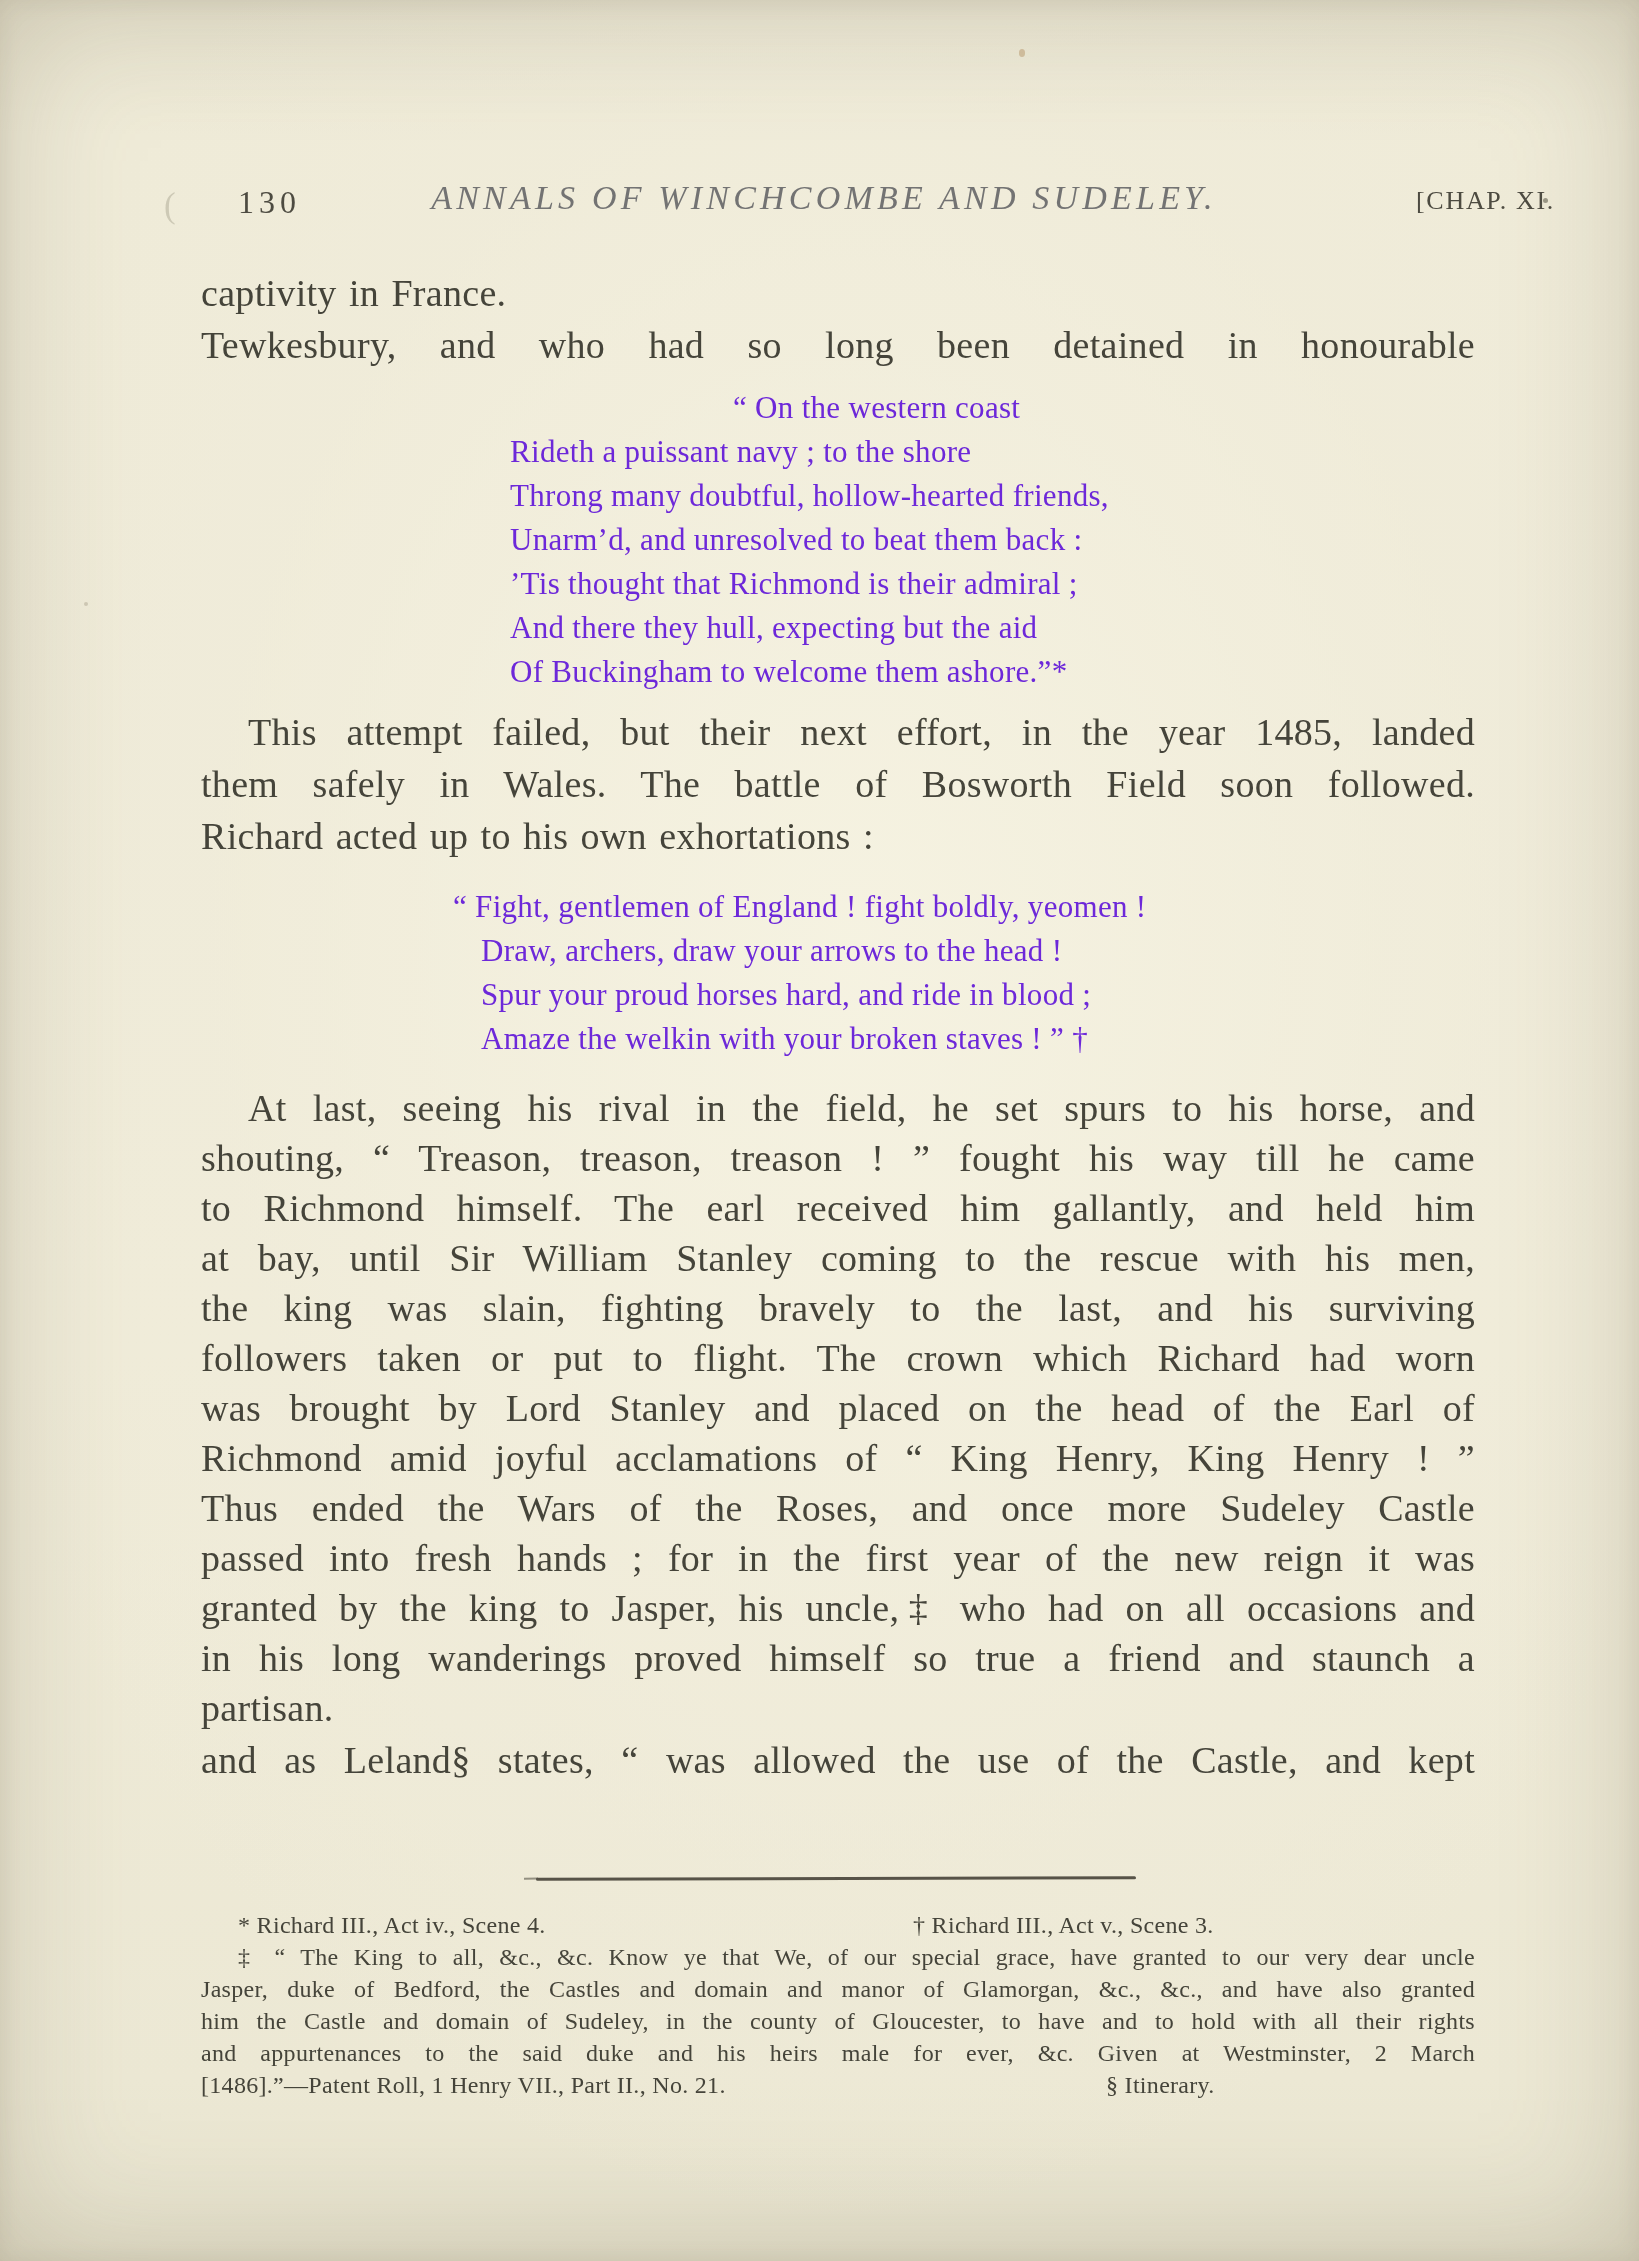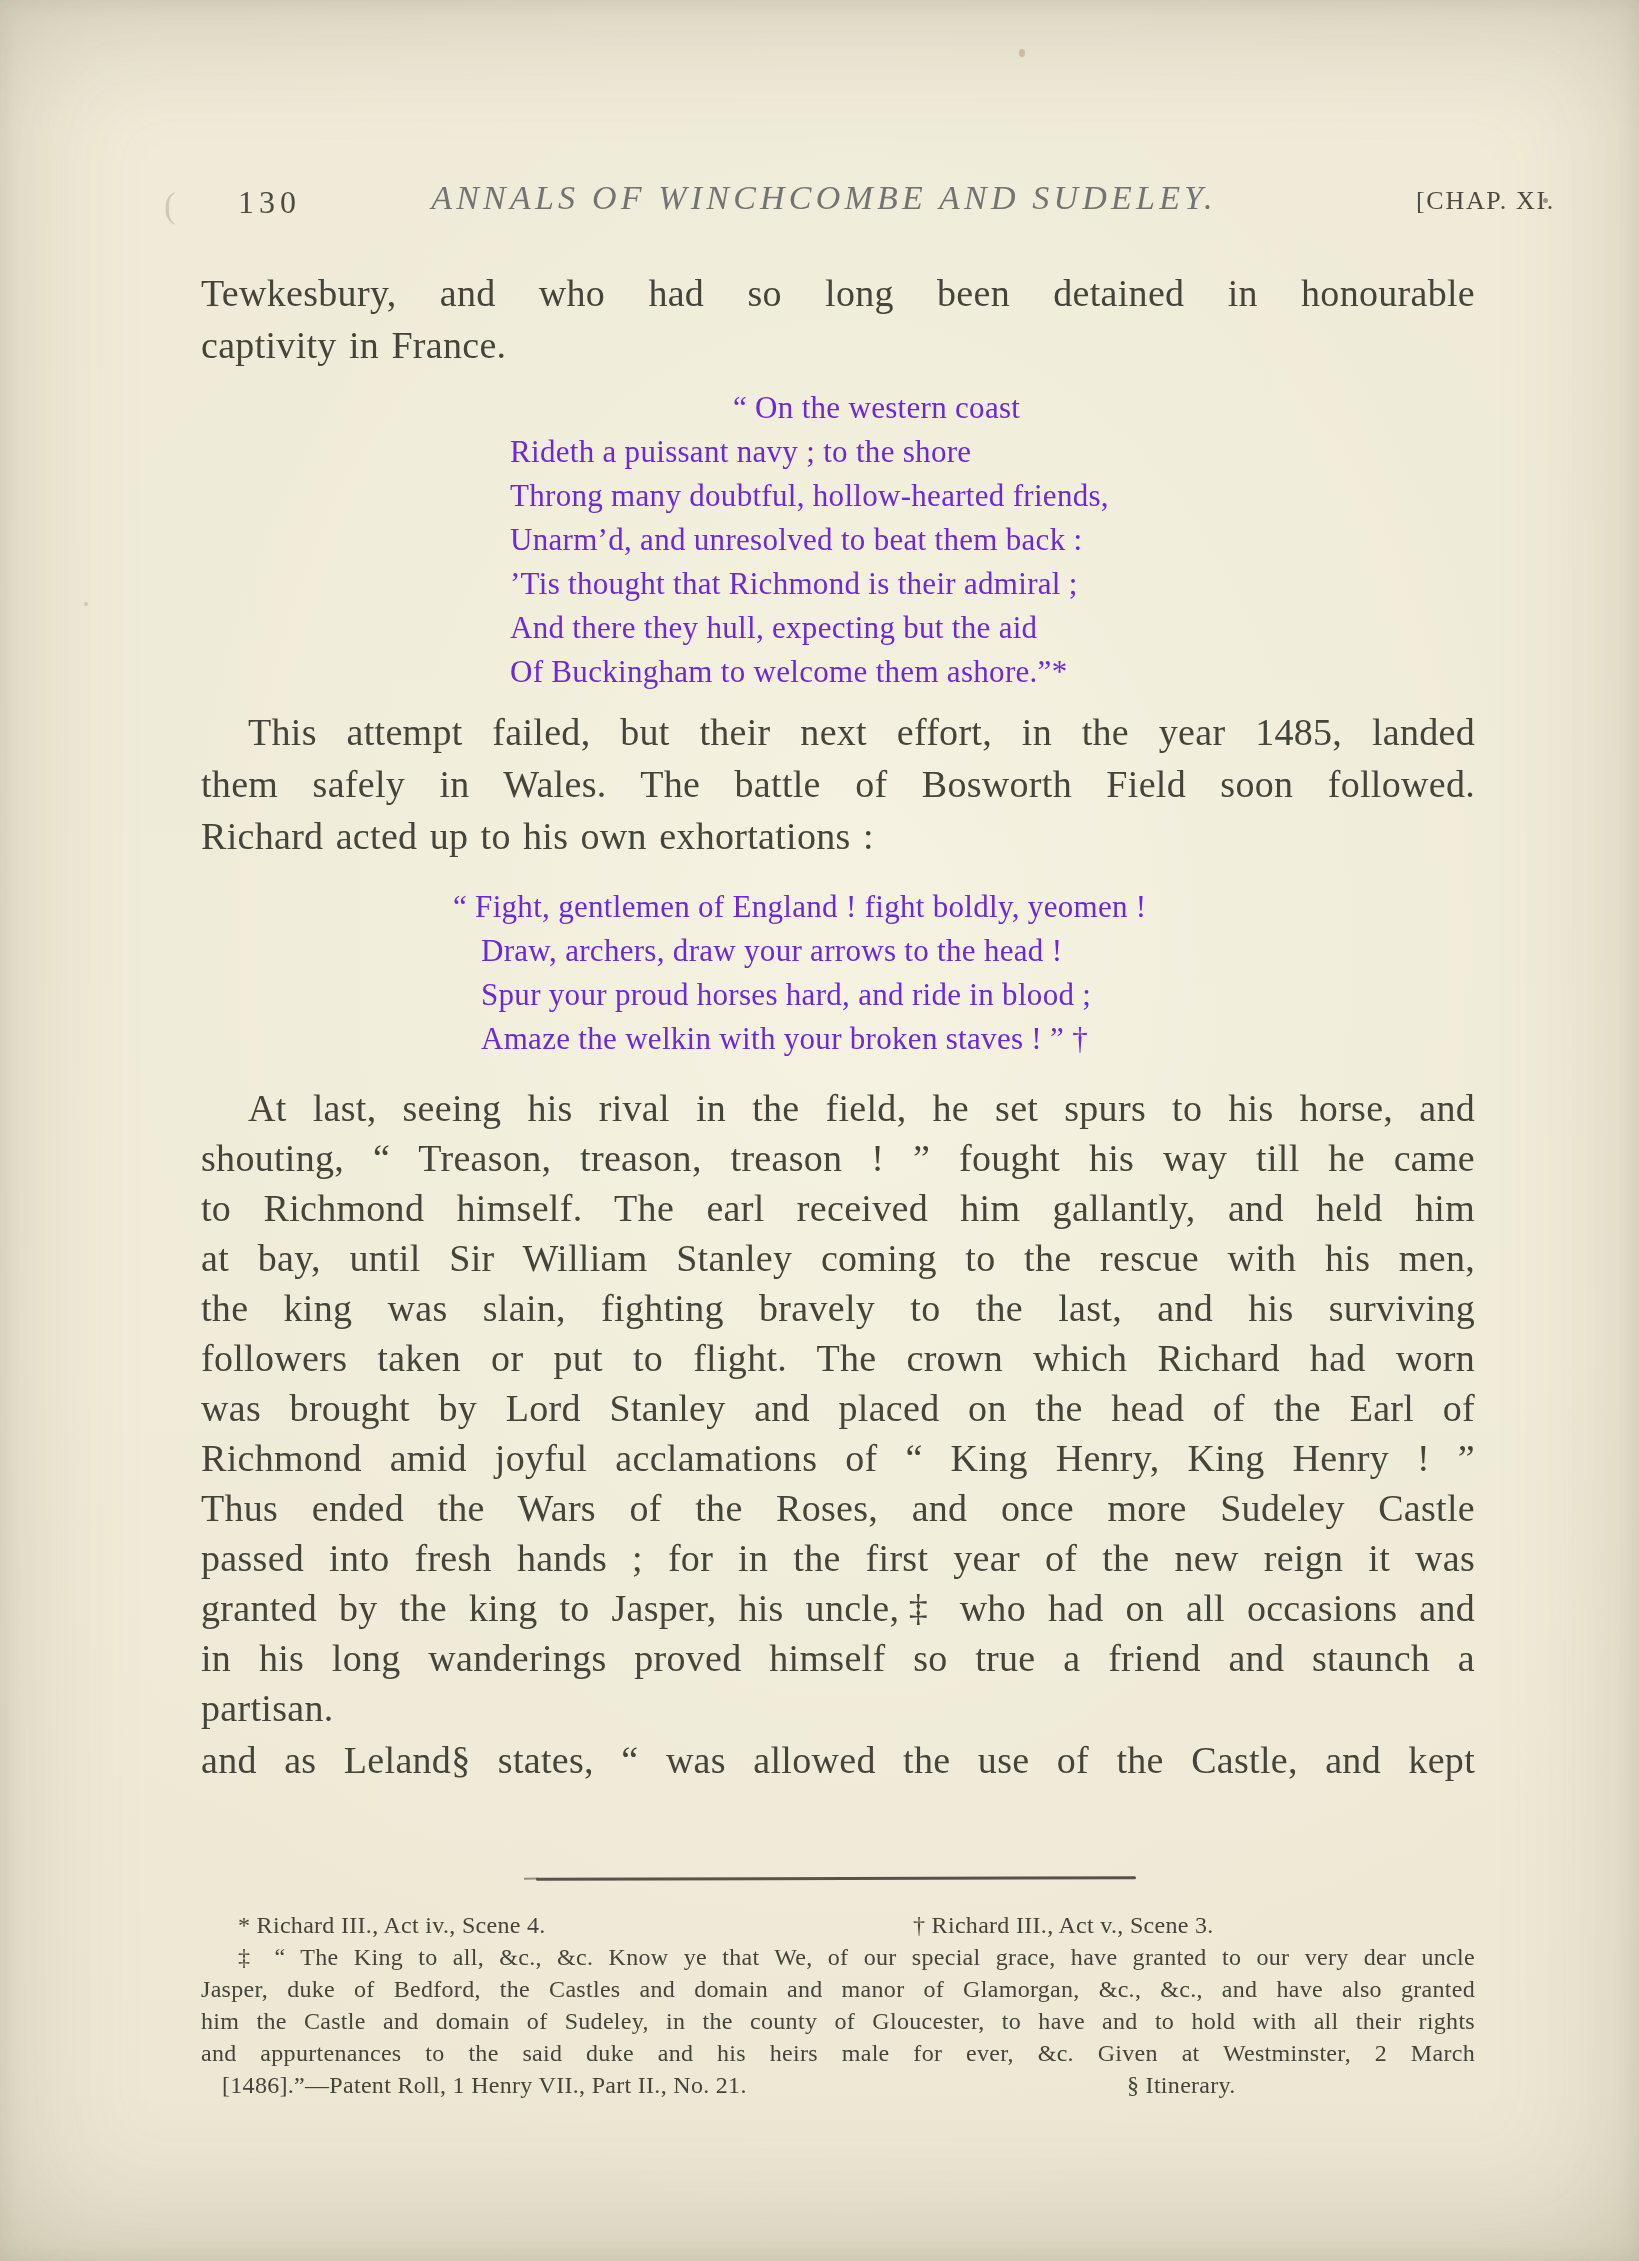--- a/index.html
+++ b/index.html
@@ -33,40 +33,40 @@
   .v2 .vline.cont{margin-left:28px;}
   
   .fnrule{position:absolute;left:536px;top:1877px;width:600px;height:2.5px;background:#575348;border-radius:1.7px;transform:rotate(-.12deg);}
   .fnrule:before{content:"";position:absolute;left:-11.7px;top:0;width:13.4px;height:1.7px;background:#575348;opacity:.6;}
   .fn{position:absolute;left:201px;top:1909px;width:1274px;font-size:24px;line-height:32px;letter-spacing:0.3px;color:#45443a;}
   .fnrow{position:relative;height:32px;white-space:nowrap;}
   .fnstar{margin-left:37px;}
   .fndagger{position:absolute;left:712px;top:0;}
   .fnline{text-align:justify;text-align-last:justify;}
   .fnline.ind{text-indent:37px;}
-  .fnend{position:relative;height:32px;white-space:nowrap;margin-left:21px;}
+  .fnend{position:relative;height:32px;white-space:nowrap;}
   .fnsection{position:absolute;left:905px;top:0;}
   
   .speck{position:absolute;border-radius:50%;pointer-events:none;}
 </style>
 </head>
 <body>
 
 <div class="vignette"></div>
 
 <div class="hdr">
   <span class="paren-artifact">(</span>
   <span class="pageno">130</span>
   <span class="runtitle">ANNALS OF WINCHCOMBE AND SUDELEY.</span>
   <span class="chapref">[CHAP. XI.</span>
 </div>
 
 <div class="col" style="top:267px;">
+  <div class="bline last">captivity in France.</div>
   <div class="bline">Tewkesbury, and who had so long been detained in honourable</div>
-  <div class="bline last">captivity in France.</div>
 </div>
 
 <div class="verse v1">
   <div class="vline first">“ On the western coast</div>
   <div class="vline">Rideth a puissant navy ; to the shore</div>
   <div class="vline">Throng many doubtful, hollow-hearted friends,</div>
   <div class="vline">Unarm’d, and unresolved to beat them back :</div>
   <div class="vline">’Tis thought that Richmond is their admiral ;</div>
   <div class="vline">And there they hull, expecting but the aid</div>
   <div class="vline">Of Buckingham to welcome them ashore.”*</div>

